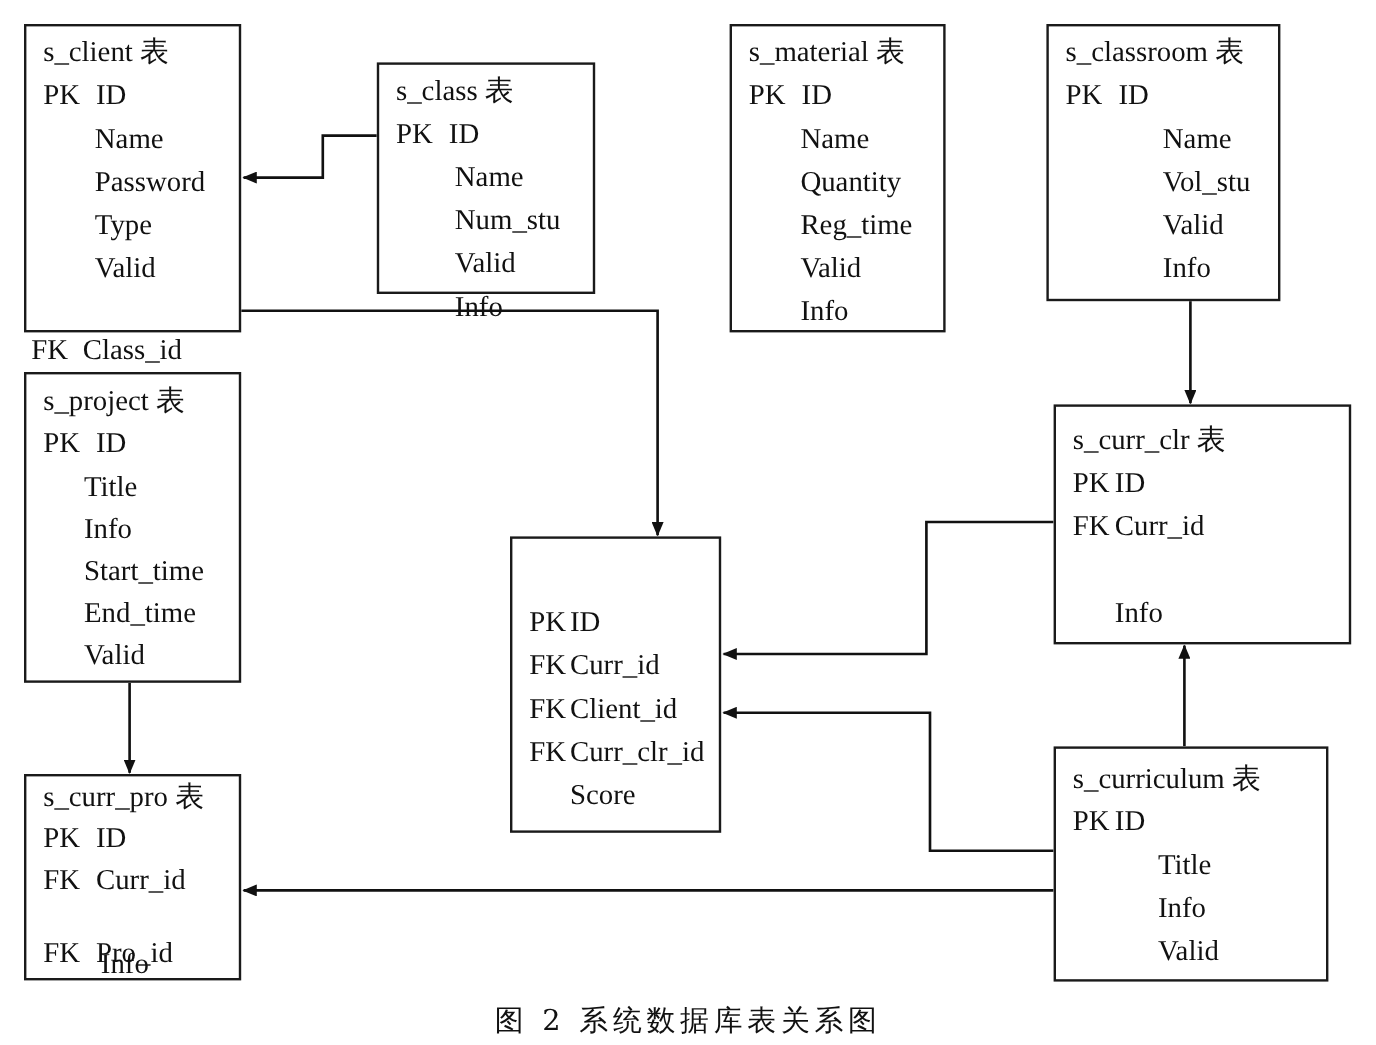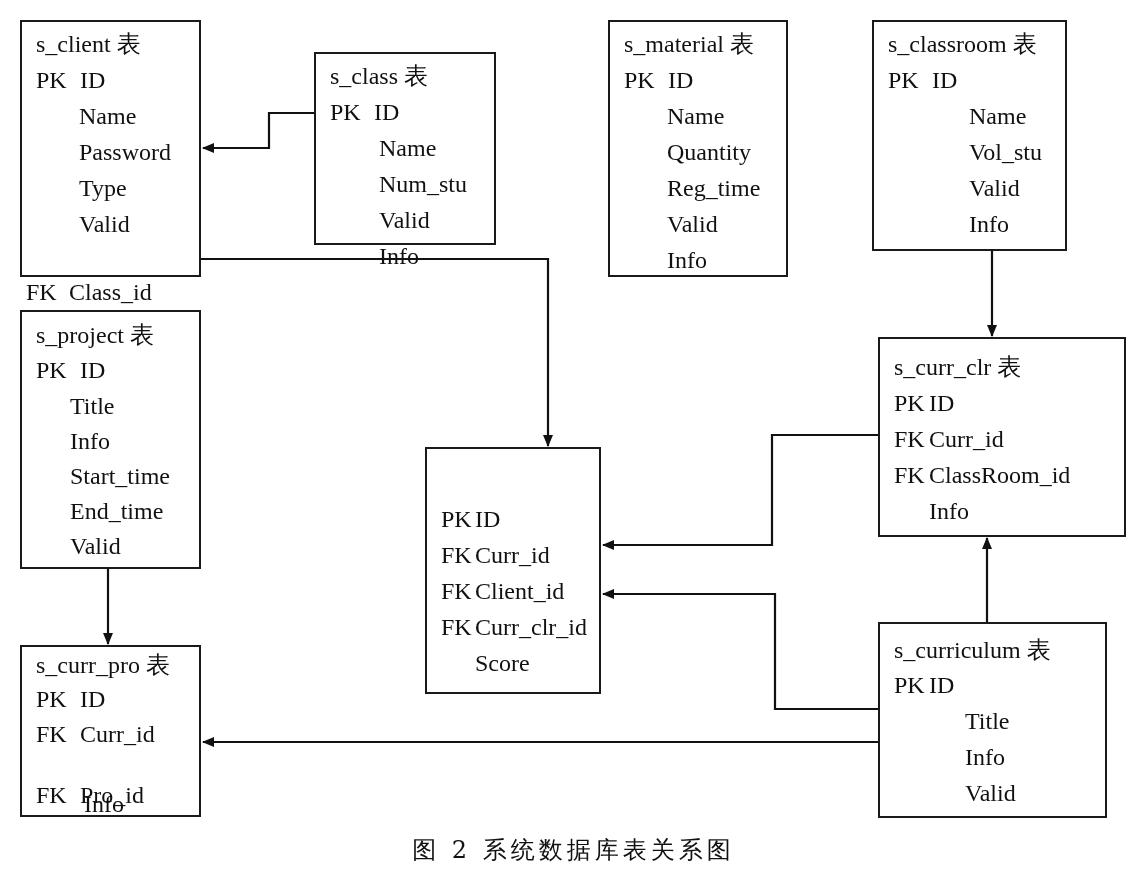--- a/index.html
+++ b/index.html
@@ -94,21 +94,20 @@
   <span class="row" style="top:88px;left:14px;"><span class="key" style="width:34px;">FK</span><span>Curr_id</span></span>
   <span class="row" style="top:160px;left:14px;"><span class="key" style="width:34px;">FK</span><span>Curr_clr_id</span></span>
   <span class="row" style="top:124px;left:14px;"><span class="key" style="width:34px;">FK</span><span>Client_id</span></span>
   <span class="row" style="top:196px;left:48px;">Score</span>
 </div>
 
 <div class="tbl" style="left:878px;top:337px;width:248px;height:200px;">
   <span class="title" style="top:10px;left:14px;">s_curr_clr 表</span>
   <span class="row" style="top:46px;left:14px;"><span class="key" style="width:35px;">PK</span><span>ID</span></span>
   <span class="row" style="top:82px;left:14px;"><span class="key" style="width:35px;">FK</span><span>Curr_id</span></span>
-  <span class="row" style="top:118px;left:14px;"><span class="key" style="width:35px;">FK</span><span>ClassRoom_id</span></span>
   <span class="row" style="top:154px;left:49px;">Info</span>
 </div>
 
 <div class="tbl" style="left:878px;top:622px;width:229px;height:196px;">
   <span class="title" style="top:8px;left:14px;">s_curriculum 表</span>
   <span class="row" style="top:43px;left:14px;"><span class="key" style="width:35px;">PK</span><span>ID</span></span>
   <span class="row" style="top:79px;left:85px;">Title</span>
   <span class="row" style="top:115px;left:85px;">Info</span>
   <span class="row" style="top:151px;left:85px;">Valid</span>
 </div>

